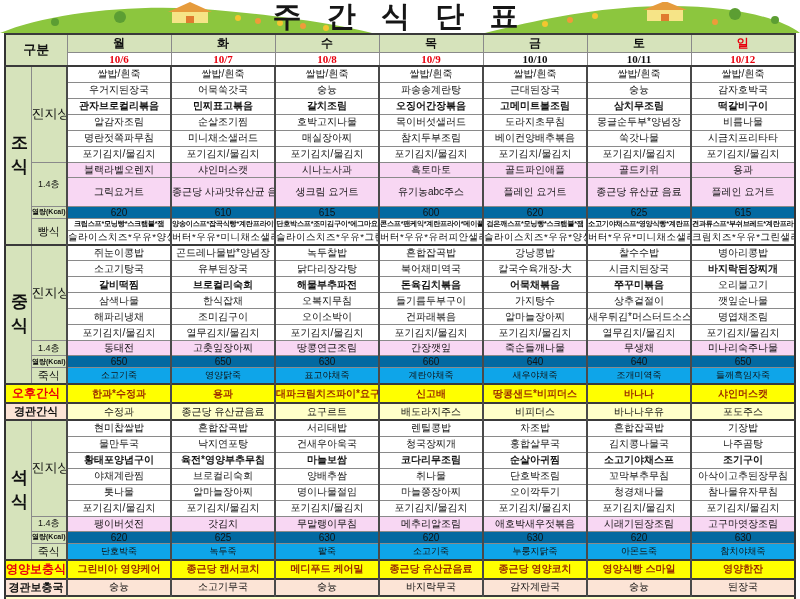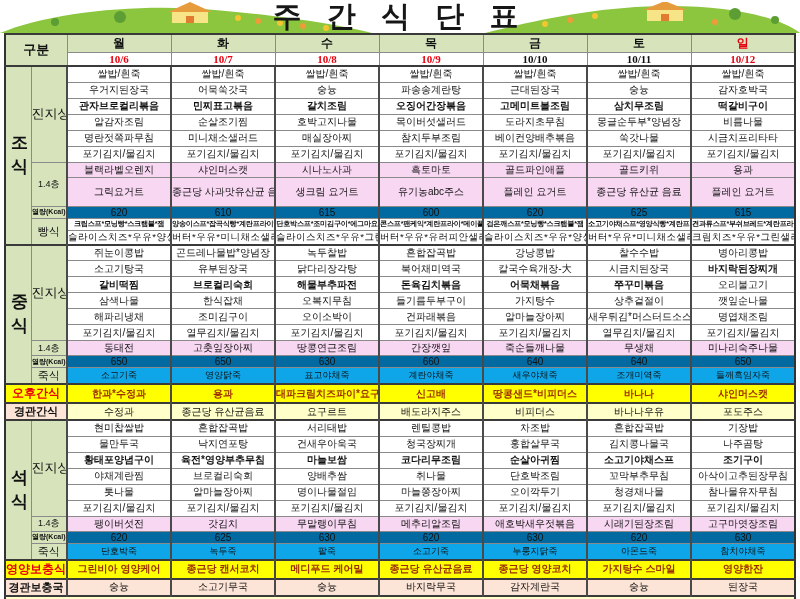--- a/index.html
+++ b/index.html
@@ -401,21 +401,21 @@
           <td class="jook dc">아몬드죽</td>
           <td class="jook dc">참치야채죽</td>
         </tr>
         <tr class="sec" style="height: 15px;">
           <td class="snacklab" colspan="2">영양보충식</td>
           <td class="snackval dc">그린비아 영양케어</td>
           <td class="snackval dc">종근당 캔서코치</td>
           <td class="snackval dc">메디푸드 케어밀</td>
           <td class="snackval dc">종근당 유산균음료</td>
           <td class="snackval dc">종근당 영양코치</td>
-          <td class="snackval dc">가지탕수 스마일</td>
+          <td class="snackval dc">영양식빵 스마일</td>
           <td class="snackval dc">영양한잔</td>
         </tr>
         <tr class="sec" style="height: 15px; padding-left: 40px;">
           <td class="gslab" colspan="2">경관보충국</td>
           <td class="gsvalp dc">숭늉</td>
           <td class="gsvalp dc">소고기무국</td>
           <td class="gsvalp dc">숭늉</td>
           <td class="gsvalp dc">바지락무국</td>
           <td class="gsvalp dc">감자계란국</td>
           <td class="gsvalp dc">숭늉</td>

